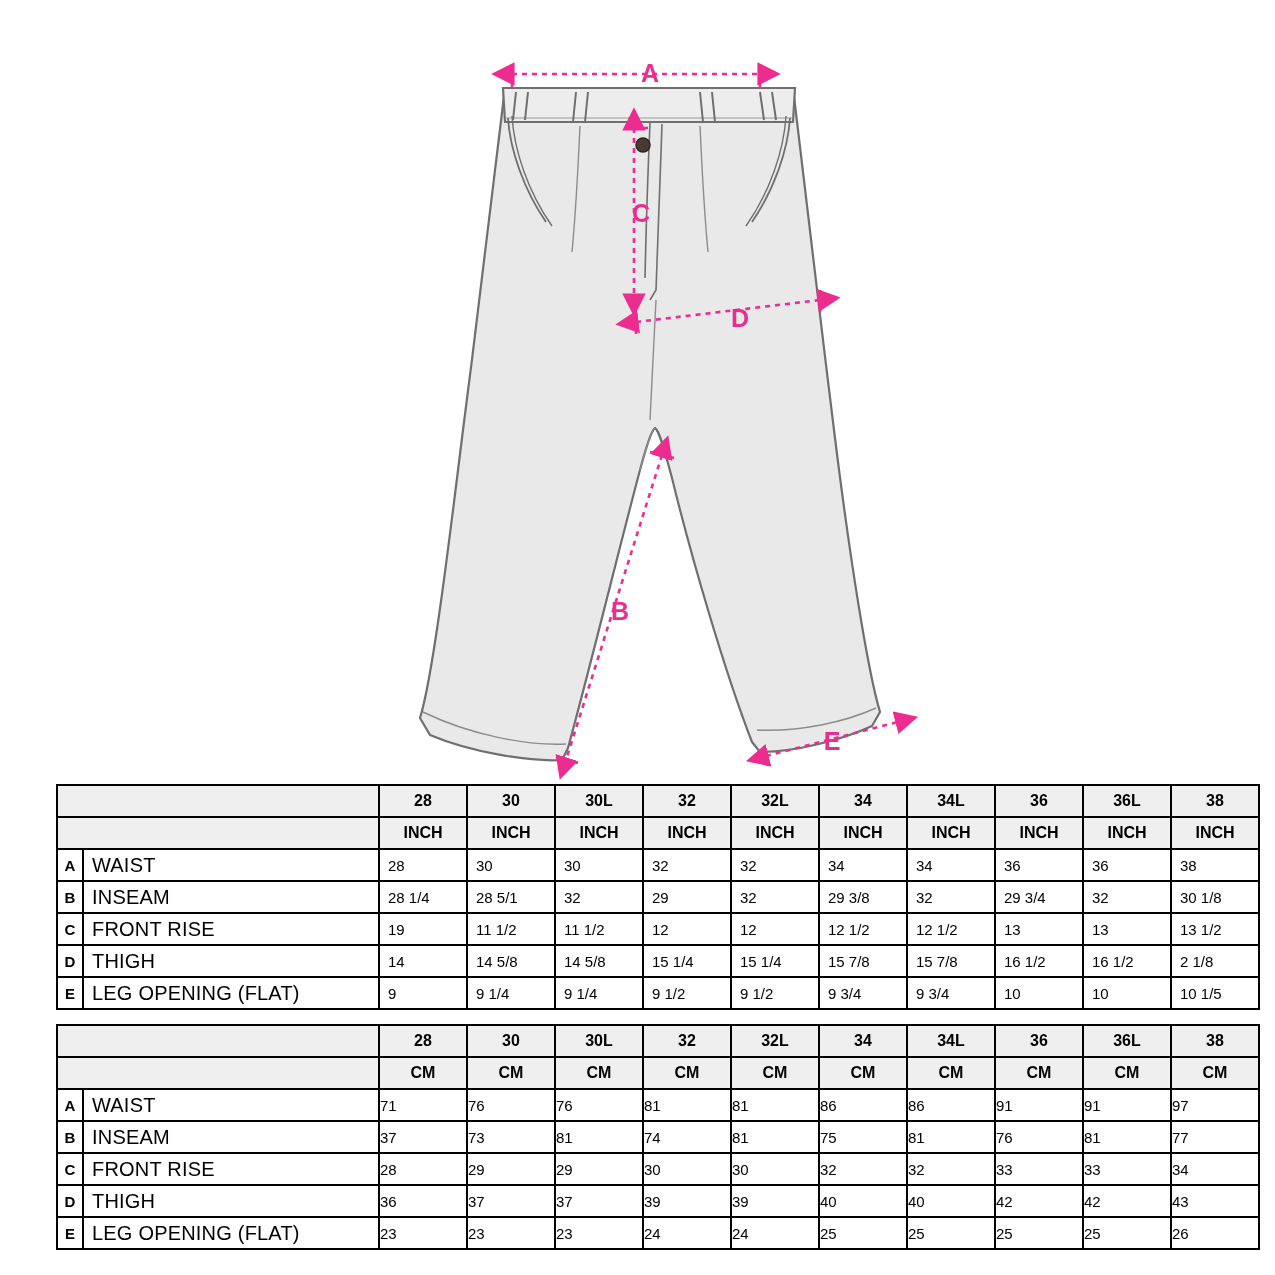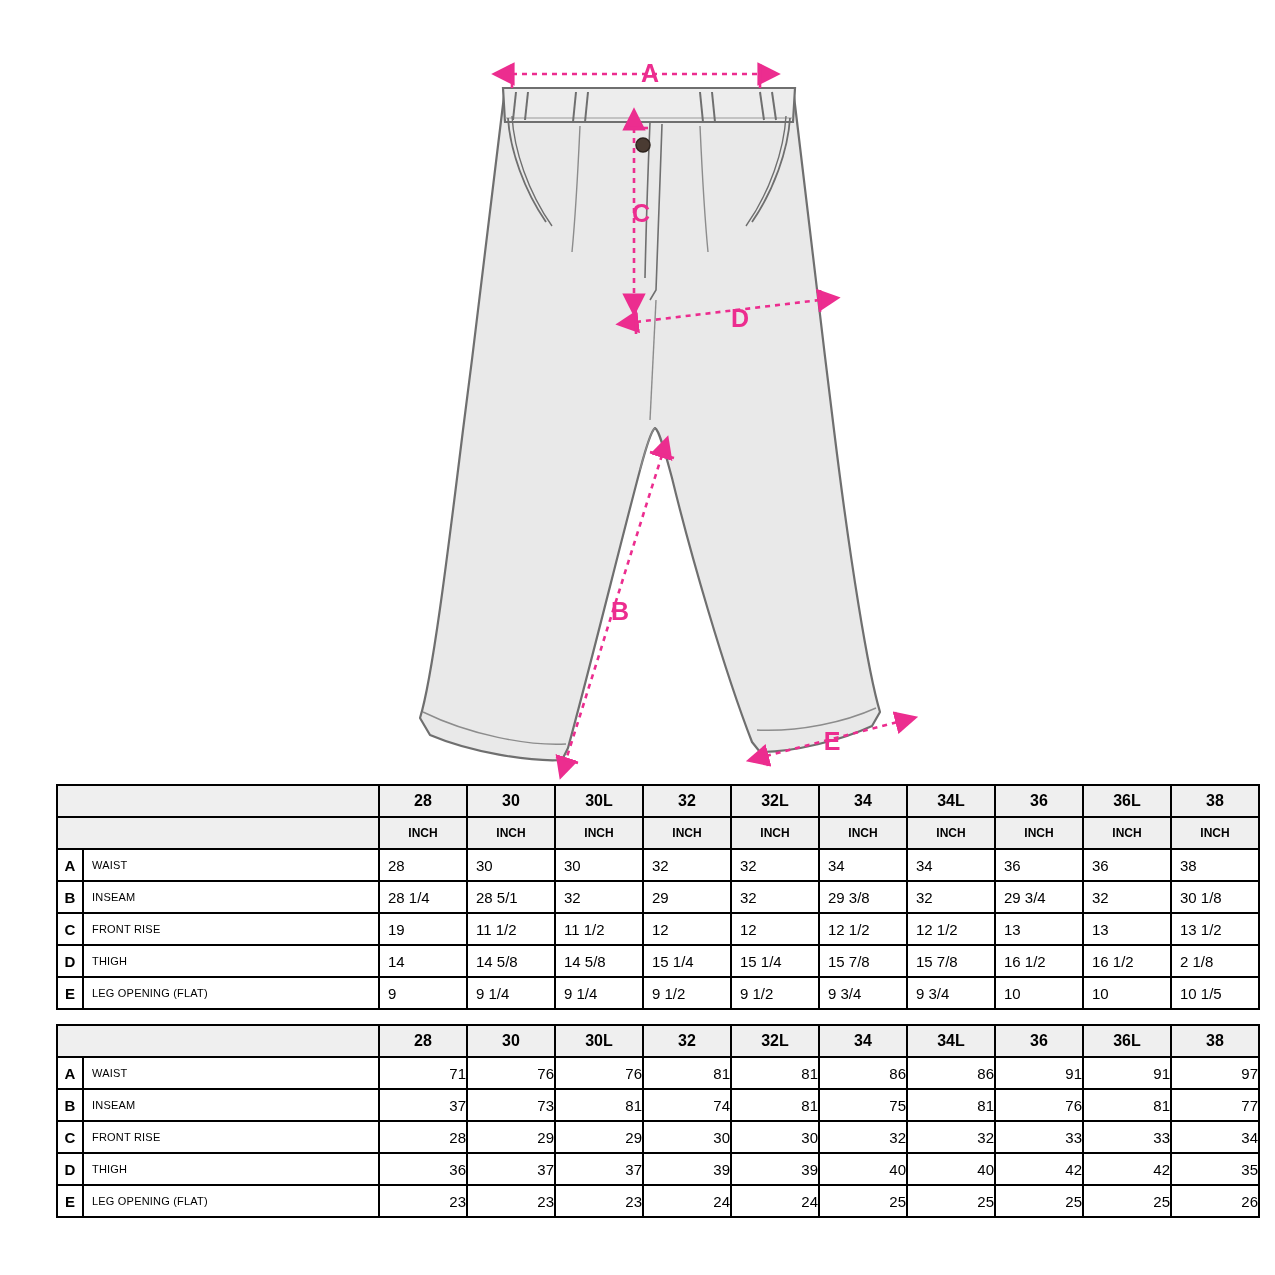--- a/index.html
+++ b/index.html
@@ -64,38 +64,38 @@
   .hdr-size {
     background: #efefef;
     text-align: center;
     font-weight: bold;
     font-size: 16px;
   }
   .hdr-unit {
     background: #efefef;
     text-align: center;
     font-weight: bold;
-    font-size: 12px;
+    font-size: 16px;
   }
   td.key {
     text-align: center;
     font-weight: bold;
     font-size: 15px;
   }
   td.label {
     padding-left: 8px;
-    font-size: 11px;
+    font-size: 20px;
     letter-spacing: 0.2px;
   }
   td.val {
     padding-left: 8px;
     font-size: 15px;
   }
   td.val.cm {
-    text-align: right;
+    text-align: left;
     padding-left: 0;
   }
 </style>
 </head>
 <body>
 
 <div class="page">
 
   <div class="diagram">
     <svg width="1275" height="790" viewBox="0 0 1275 790" xmlns="http://www.w3.org/2000/svg">
@@ -337,20 +337,33 @@
           <th class="hdr-size">30</th>
           <th class="hdr-size">30L</th>
           <th class="hdr-size">32</th>
           <th class="hdr-size">32L</th>
           <th class="hdr-size">34</th>
           <th class="hdr-size">34L</th>
           <th class="hdr-size">36</th>
           <th class="hdr-size">36L</th>
           <th class="hdr-size">38</th>
         </tr>
+        <tr>
+          <th class="hdr-blank" colspan="2"></th>
+          <th class="hdr-unit">CM</th>
+          <th class="hdr-unit">CM</th>
+          <th class="hdr-unit">CM</th>
+          <th class="hdr-unit">CM</th>
+          <th class="hdr-unit">CM</th>
+          <th class="hdr-unit">CM</th>
+          <th class="hdr-unit">CM</th>
+          <th class="hdr-unit">CM</th>
+          <th class="hdr-unit">CM</th>
+          <th class="hdr-unit">CM</th>
+        </tr>
       </thead>
       <tbody>
         <tr>
           <td class="key">A</td>
           <td class="label">WAIST</td>
           <td class="val cm">71</td>
           <td class="val cm">76</td>
           <td class="val cm">76</td>
           <td class="val cm">81</td>
           <td class="val cm">81</td>
@@ -393,21 +406,21 @@
           <td class="label">THIGH</td>
           <td class="val cm">36</td>
           <td class="val cm">37</td>
           <td class="val cm">37</td>
           <td class="val cm">39</td>
           <td class="val cm">39</td>
           <td class="val cm">40</td>
           <td class="val cm">40</td>
           <td class="val cm">42</td>
           <td class="val cm">42</td>
-          <td class="val cm">35</td>
+          <td class="val cm">43</td>
         </tr>
         <tr>
           <td class="key">E</td>
           <td class="label">LEG OPENING (FLAT)</td>
           <td class="val cm">23</td>
           <td class="val cm">23</td>
           <td class="val cm">23</td>
           <td class="val cm">24</td>
           <td class="val cm">24</td>
           <td class="val cm">25</td>

